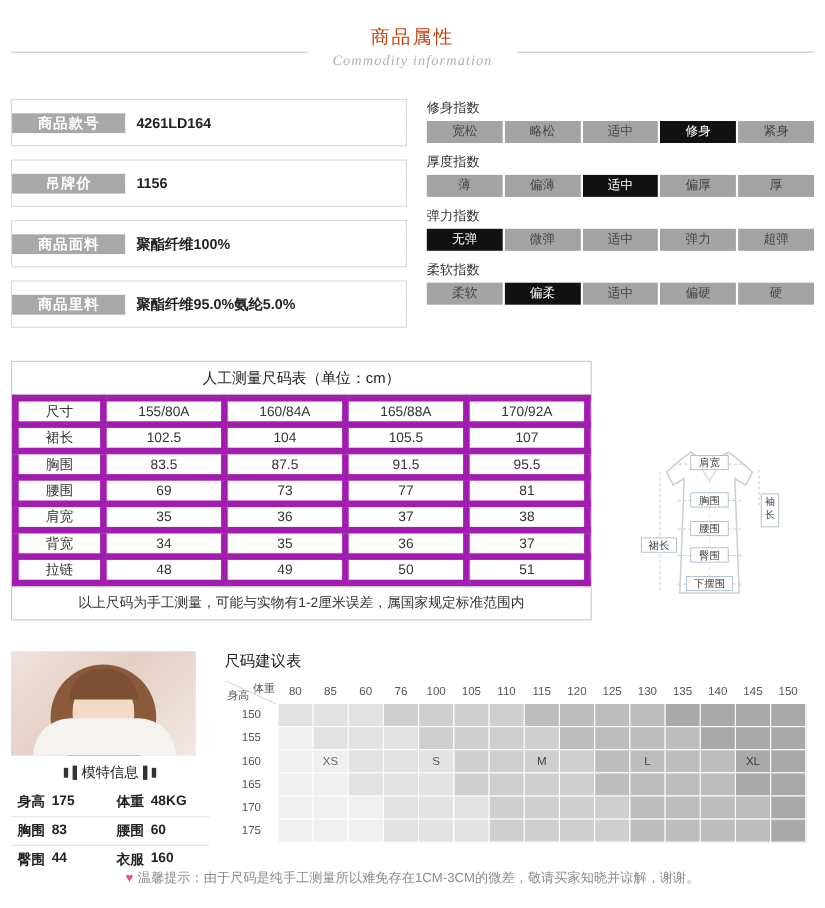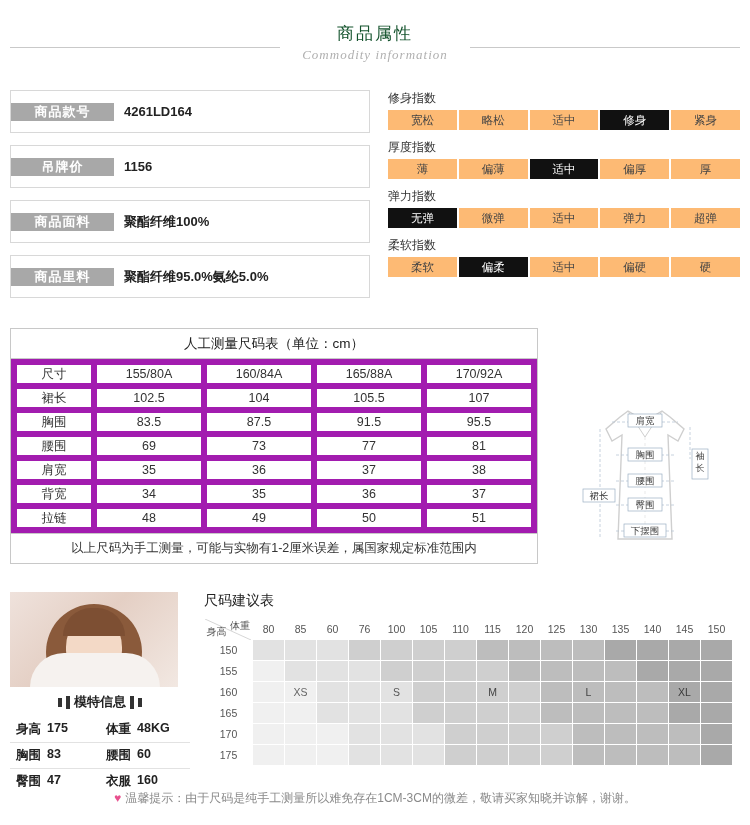--- a/index.html
+++ b/index.html
@@ -14,21 +14,21 @@
   }
 
   
   .header { position:relative; margin-top:22px; height:58px; }
   .header .rule {
     position:absolute; top:25px; height:1px; background:#c9c9c9; width:270px;
   }
   .header .rule.left { left:10px; }
   .header .rule.right { right:10px; }
   .header .title {
-    text-align:center; font-size:17px; letter-spacing:2px; color:#14532d; font-weight:400;
+    text-align:center; font-size:17px; letter-spacing:2px; color:#c2410c; font-weight:400;
   }
   .header .subtitle {
     text-align:center; font-size:13px; color:#b0b0b0;
     font-family:"Liberation Serif","DejaVu Serif",serif; font-style:italic;
     margin-top:2px; letter-spacing:1px;
   }
 
   
   .top-area { display:flex; padding:0 10px; margin-top:10px; }
   .attr-col { width:360px; }
@@ -43,21 +43,21 @@
   .attr-value {
     flex:1; display:flex; align-items:center; padding-left:10px; font-size:13px; color:#222;
     background:#fff; font-weight:bold;
   }
 
   .idx-group { margin-bottom:9px; }
   .idx-title { font-size:12px; color:#333; margin-bottom:3px; }
   .idx-cells { display:flex; }
   .idx-cell {
     flex:1; height:20px; line-height:20px; text-align:center; font-size:11.5px;
-    background:#fdba74; color:#444; margin-right:2px;
+    background:#a3a3a3; color:#444; margin-right:2px;
   }
   .idx-cell:last-child { margin-right:0; }
   .idx-cell.active { background:#111; color:#fff; }
 
   
   .mid-area { display:flex; padding:0 10px; margin-top:18px; align-items:flex-end; }
   .size-wrap { width:535px; border:1px solid #c8c8c8; }
   table.size { width:100%; border-collapse:collapse; }
   table.size caption {
     font-size:13.5px; padding:6px 0 5px; color:#222; border-bottom:1px solid #c8c8c8;
@@ -96,21 +96,21 @@
   }
   .model-photo .earring {
     position:absolute; width:12px; height:12px; border-radius:50%;
     background:#fff; border:1px solid #ddd; left:48px; top:62px;
   }
   .model-photo .body {
     position:absolute; width:130px; height:34px; background:#f6f2ef;
     left:20px; bottom:0; border-radius:40px 40px 0 0;
   }
   .model-banner {
-    margin-top:6px; text-align:center; font-size:13px; font-weight:bold; color:#222;
+    margin-top:6px; text-align:center; font-size:13px; font-weight:normal; color:#222;
     display:flex; align-items:center; justify-content:center; gap:4px;
   }
   .bar { display:inline-block; width:4px; height:13px; background:#333; }
   .bar.s { height:9px; }
   .model-specs { margin-top:6px; font-size:12.5px; }
   .spec-row { display:flex; padding:4px 0; border-bottom:1px solid #e2e2e2; }
   .spec-row:last-child { border-bottom:none; }
   .spec-cell { width:50%; display:flex; gap:6px; padding-left:6px; }
   .spec-k { font-weight:bold; color:#222; }
   .spec-v { color:#222; font-weight:bold; }
@@ -350,21 +350,21 @@
           <span class="spec-v">83</span>
         </div>
         <div class="spec-cell">
           <span class="spec-k">腰围</span>
           <span class="spec-v">60</span>
         </div>
       </div>
       <div class="spec-row">
         <div class="spec-cell">
           <span class="spec-k">臀围</span>
-          <span class="spec-v">47</span>
+          <span class="spec-v">44</span>
         </div>
         <div class="spec-cell">
           <span class="spec-k">衣服</span>
           <span class="spec-v">160</span>
         </div>
       </div>
     </div>
   </div>
 
   <div class="advice-col">

